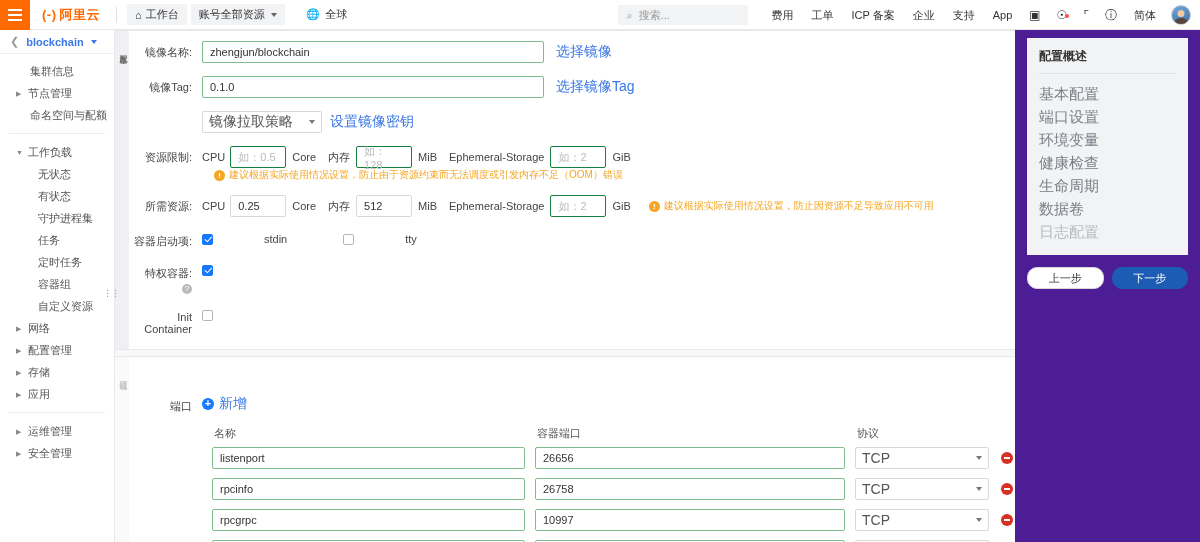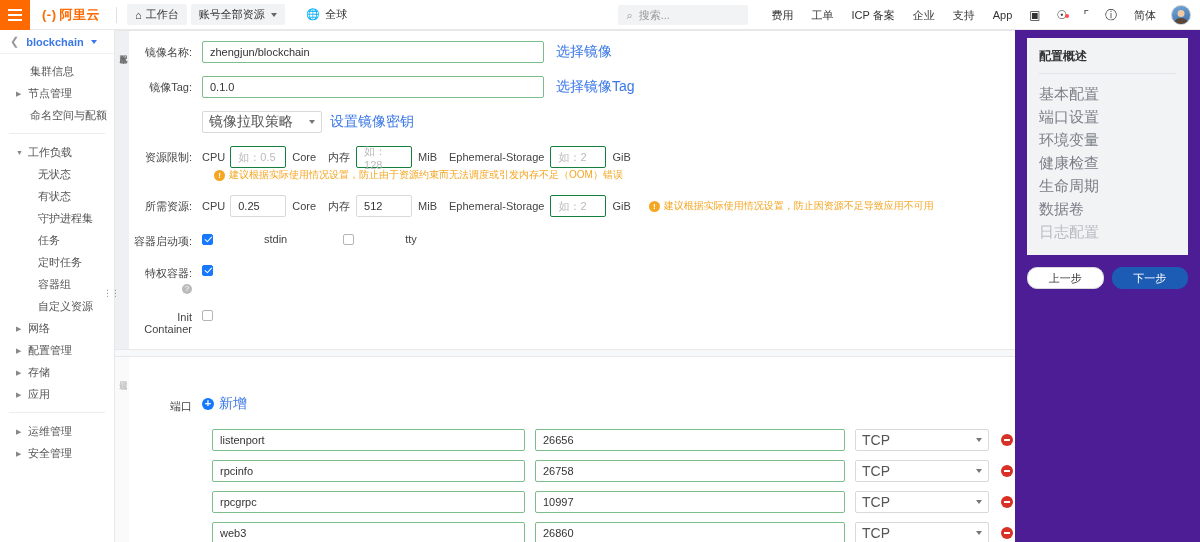--- a/index.html
+++ b/index.html
@@ -528,20 +528,25 @@
             <div class="add-link">
               <span class="plus-ico">
                   <span>+</span>
                 </span>
               <a class="link">新增</a>
             </div>
           </div>
         </div>
 
         <div class="ports-tbl pl-indent">
+          <div class="ports-head">
+            <div class="col-name">名称</div>
+            <div class="col-port">容器端口</div>
+            <div class="col-proto">协议</div>
+          </div>
 
           <div class="ports-row">
             <div class="col-name">
                 <div class="inp">listenport</div>
               </div>
             <div class="col-port">
                 <div class="inp">26656</div>
               </div>
             <div class="col-proto">
               <div class="sel">

